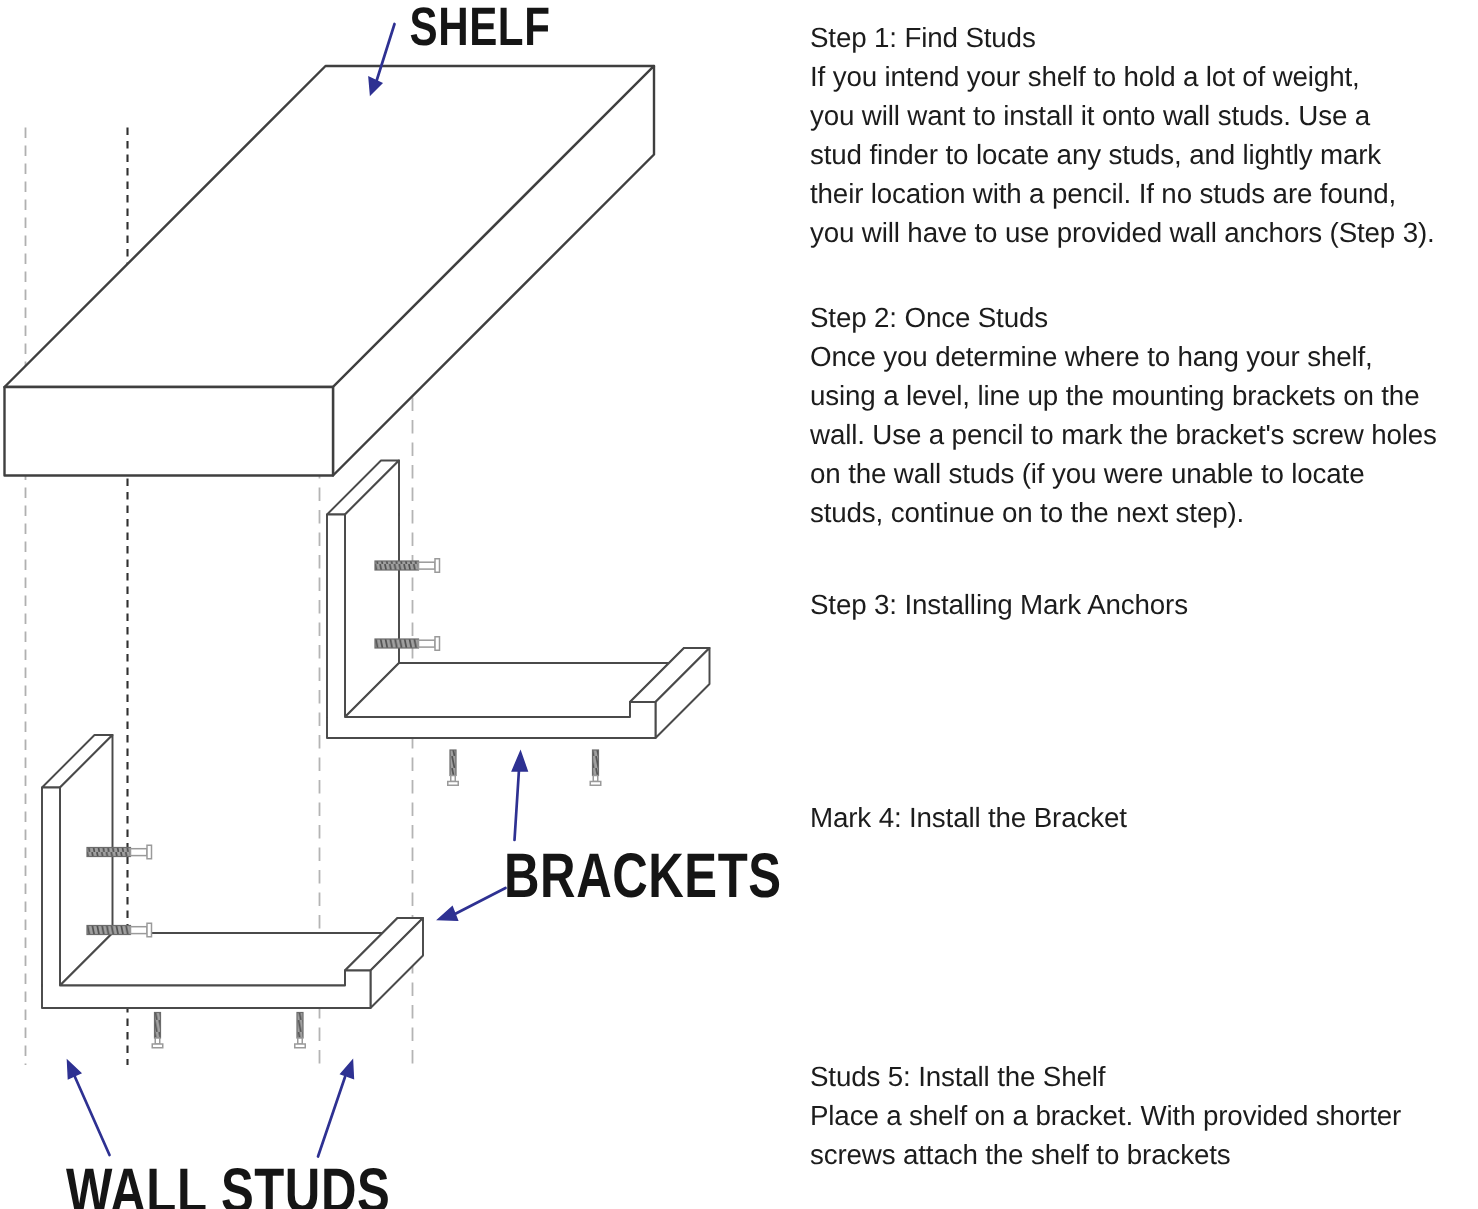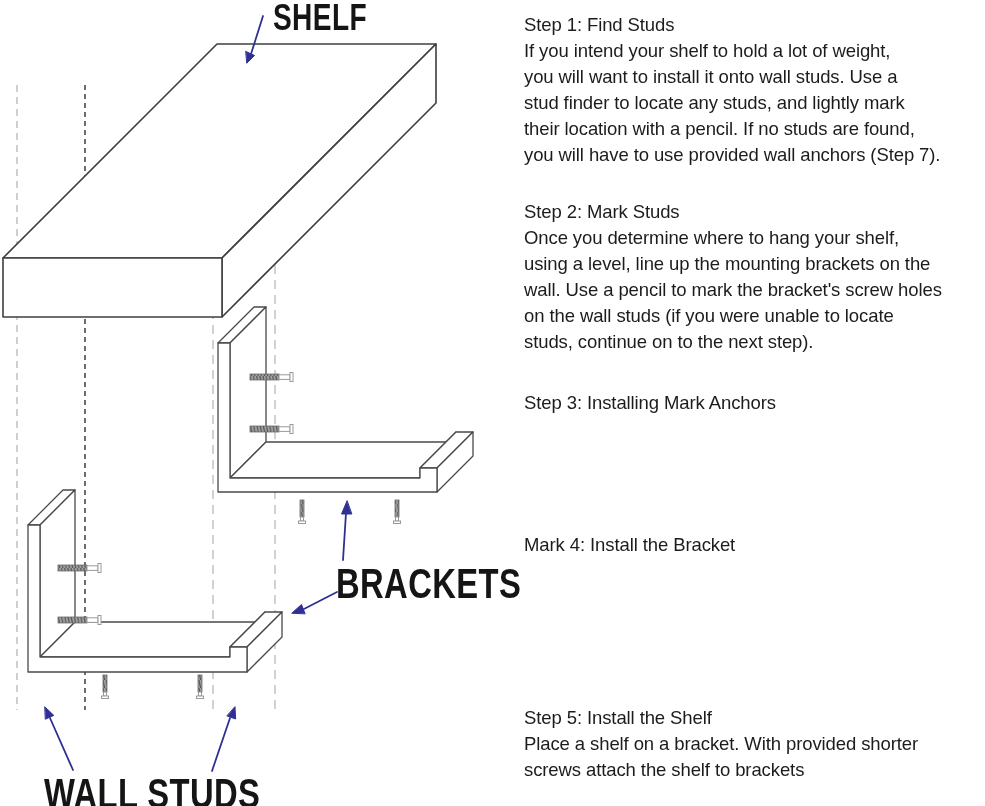--- a/index.html
+++ b/index.html
@@ -31,21 +31,21 @@
   .label-brackets { left: 336px; top: 563px; font-size: 42px; }
   .label-wallstuds{ left: 44px;  top: 773px; font-size: 42px; }
   .instructions {
     position: absolute;
     left: 524px; top: 0;
     width: 461px; height: 806px;
     color: #1c1c1c;
   }
   .step {
     position: absolute;
-    left: 0;
+    left: 16px;
     font-size: 18.5px;
     line-height: 26px;
     letter-spacing: -0.1px;
   }
   .step-title { white-space: pre; }
   .step-body  { white-space: pre; }
   .step-1 { top: 12px; }
   .step-2 { top: 199px; }
   .step-3 { top: 390px; }
   .step-4 { top: 532px; }
@@ -170,40 +170,40 @@
   <div class="big-label label-wallstuds">WALL STUDS</div>
 
   <div class="instructions">
 
     <div class="step step-1">
       <div class="step-title">Step 1: Find Studs</div>
       <div class="step-body">If you intend your shelf to hold a lot of weight,
 you will want to install it onto wall studs. Use a
 stud finder to locate any studs, and lightly mark
 their location with a pencil. If no studs are found,
-you will have to use provided wall anchors (Step 7).</div>
+you will have to use provided wall anchors (Step 3).</div>
     </div>
 
     <div class="step step-2">
-      <div class="step-title">Step 2: Mark Studs</div>
+      <div class="step-title">Step 2: Once Studs</div>
       <div class="step-body">Once you determine where to hang your shelf,
 using a level, line up the mounting brackets on the
 wall. Use a pencil to mark the bracket's screw holes
 on the wall studs (if you were unable to locate
 studs, continue on to the next step).</div>
     </div>
 
     <div class="step step-3">
       <div class="step-title">Step 3: Installing Mark Anchors</div>
     </div>
 
     <div class="step step-4">
       <div class="step-title">Mark 4: Install the Bracket</div>
     </div>
 
     <div class="step step-5">
-      <div class="step-title">Step 5: Install the Shelf</div>
+      <div class="step-title">Studs 5: Install the Shelf</div>
       <div class="step-body">Place a shelf on a bracket. With provided shorter
 screws attach the shelf to brackets</div>
     </div>
 
   </div>
 </div>
 
 </body></html>

